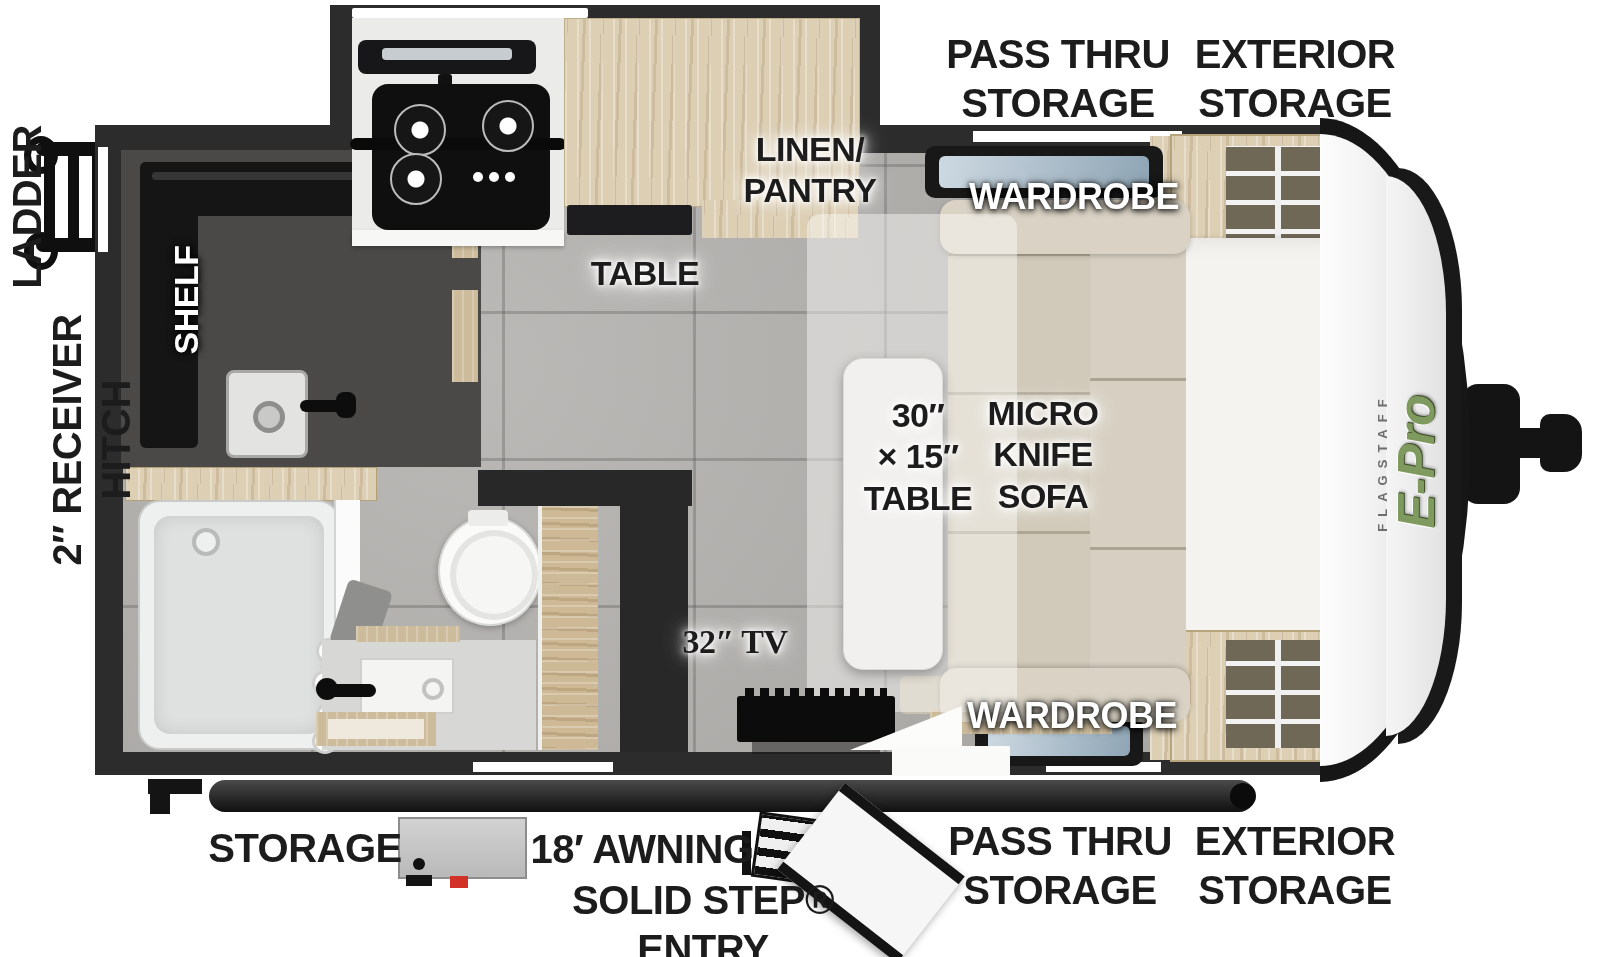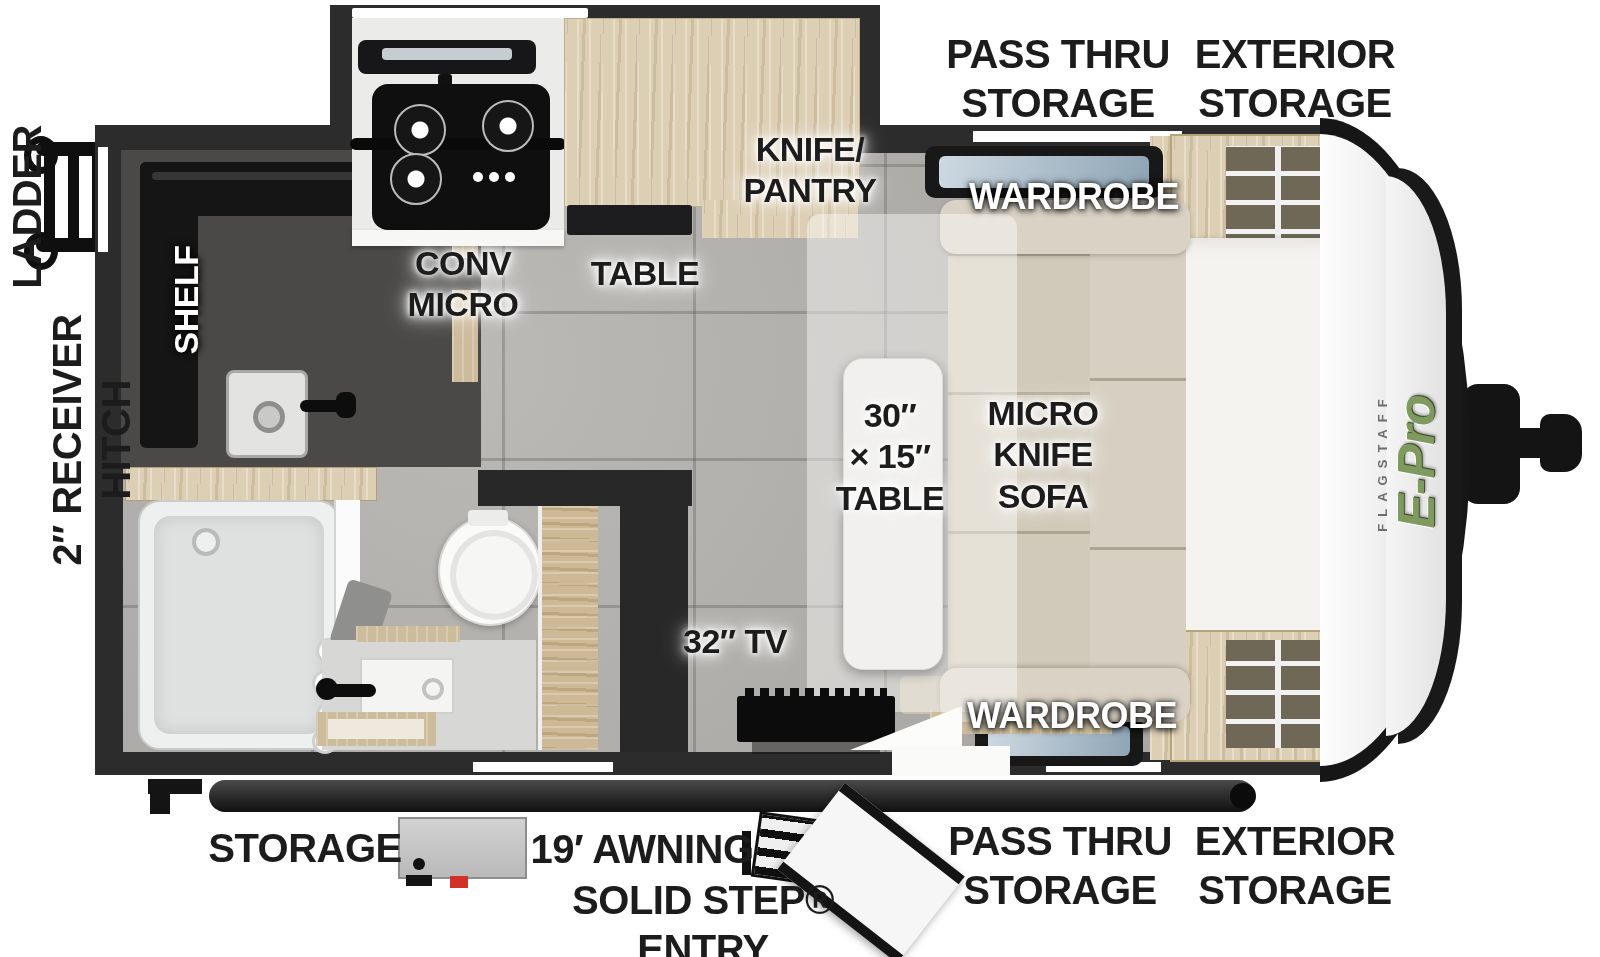--- a/index.html
+++ b/index.html
@@ -189,44 +189,42 @@
   <div class="abs" style="left:1320px;top:134px;width:138px;height:632px;border-radius:0 138px 138px 0 / 0 316px 316px 0;
               background:linear-gradient(90deg,#fdfdfd,#f1f1f1 40%,#dedede 75%,#c9c9c9);"></div>
   <div class="abs" style="left:1398px;top:168px;width:64px;height:576px;background:#191919;border-radius:0 130px 130px 0 / 0 288px 288px 0;"></div>
   <div class="abs" style="left:1386px;top:176px;width:60px;height:560px;background:linear-gradient(90deg,#f5f5f5,#e2e2e2);border-radius:0 122px 122px 0 / 0 280px 280px 0;"></div>
   <div class="logo" style="left:1408px;top:462px;">
     <span class="flag">FLAGSTAFF</span>
     <span class="epro">E-Pro</span>
   </div>
 
   <div class="lbl white rot" style="left:187px;top:300px;font-size:34px;">SHELF</div>
-  <div class="lbl mid" style="left:463px;top:284px;">CONV
-MICRO</div>
   <div class="lbl mid" style="left:645px;top:274px;">TABLE</div>
-  <div class="lbl mid" style="left:810px;top:170px;">KNIFE/
+  <div class="lbl mid" style="left:810px;top:170px;">LINEN/
 PANTRY</div>
   <div class="lbl white" style="left:1074px;top:197px;">WARDROBE</div>
   <div class="lbl white" style="left:1072px;top:716px;">WARDROBE</div>
-  <div class="lbl mid" style="left:890px;top:457px;">30″
+  <div class="lbl mid" style="left:918px;top:457px;">30″
 × 15″
 TABLE</div>
   <div class="lbl mid" style="left:1043px;top:455px;">MICRO
 KNIFE
 SOFA</div>
-  <div class="lbl mid" style="left:735px;top:642px;">32″ TV</div>
+  <div class="lbl mid" style="left:735px;top:642px;font-family:Liberation Serif, serif;">32″ TV</div>
 
   <div class="lbl big" style="left:1058px;top:79px;">PASS THRU
 STORAGE</div>
   <div class="lbl big" style="left:1295px;top:79px;">EXTERIOR
 STORAGE</div>
   <div class="lbl big rot" style="left:27px;top:207px;">LADDER</div>
   <div class="lbl big rot" style="left:92px;top:440px;">2″ RECEIVER
 HITCH</div>
   <div class="lbl big" style="left:305px;top:848px;">STORAGE</div>
-  <div class="lbl big" style="left:642px;top:849px;">19′ AWNING</div>
+  <div class="lbl big" style="left:642px;top:849px;">18′ AWNING</div>
   <div class="lbl big" style="left:703px;top:925px;">SOLID STEP®
 ENTRY</div>
   <div class="lbl big" style="left:1060px;top:866px;">PASS THRU
 STORAGE</div>
   <div class="lbl big" style="left:1295px;top:866px;">EXTERIOR
 STORAGE</div>
 
 </div>
 
 </body></html>

